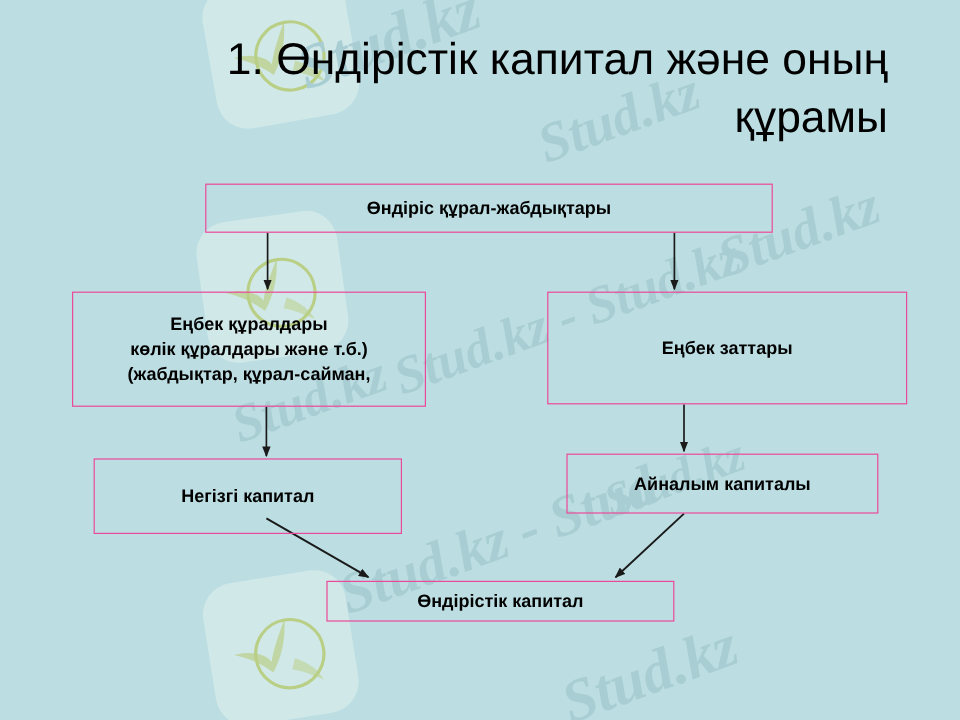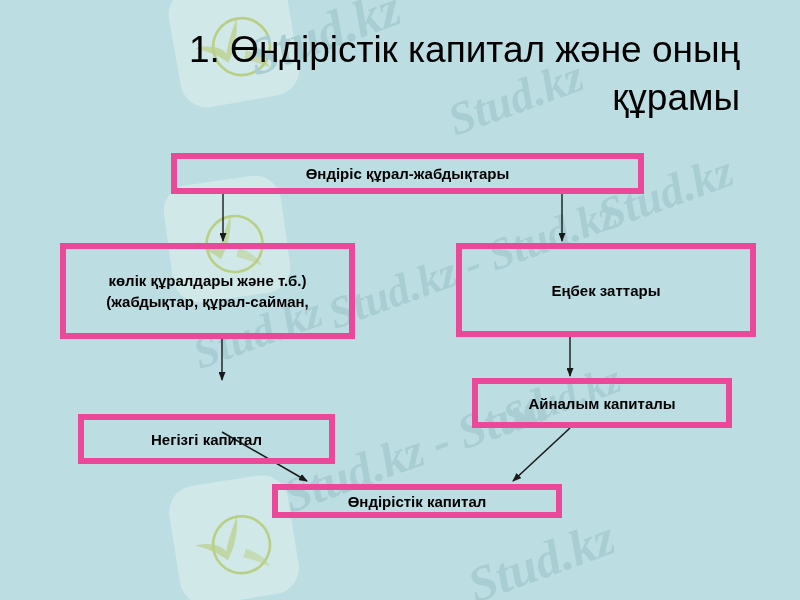--- a/index.html
+++ b/index.html
@@ -68,21 +68,21 @@
     color: #000000;
     font-weight: 400;
     z-index: 3;
     letter-spacing: 0px;
   }
 
   
   .box {
     position: absolute;
     box-sizing: border-box;
-    border: 6px solid #ec4899;
+    border: 1px solid #ec4899;
     background: transparent;
     display: flex;
     align-items: center;
     justify-content: center;
     text-align: center;
     color: #000000;
     font-weight: bold;
     font-size: 15px;
     line-height: 21px;
     z-index: 3;
@@ -159,32 +159,33 @@
   </svg>
 
   <div class="box" style="left:171px; top:153px; width:473px; height:41px;">
     <div class="lines">
       <div>Өндіріс құрал-жабдықтары</div>
     </div>
   </div>
 
   <div class="box" style="left:60px; top:243px; width:295px; height:96px;">
     <div class="lines">
+      <div>Еңбек құралдары</div>
       <div>көлік құралдары және т.б.)</div>
       <div>(жабдықтар, құрал-сайман,</div>
     </div>
   </div>
 
   <div class="box" style="left:456px; top:243px; width:300px; height:94px;">
     <div class="lines">
       <div>Еңбек заттары</div>
     </div>
   </div>
 
-  <div class="box" style="left:78px; top:382px; width:257px; height:50px;margin-top:32px;">
+  <div class="box" style="left:78px; top:382px; width:257px; height:63px;">
     <div class="lines">
       <div>Негізгі капитал</div>
     </div>
   </div>
 
   <div class="box" style="left:472px; top:378px; width:260px; height:50px;justify-content:center;">
     <div class="lines">
       <div>Айналым капиталы</div>
     </div>
   </div>

